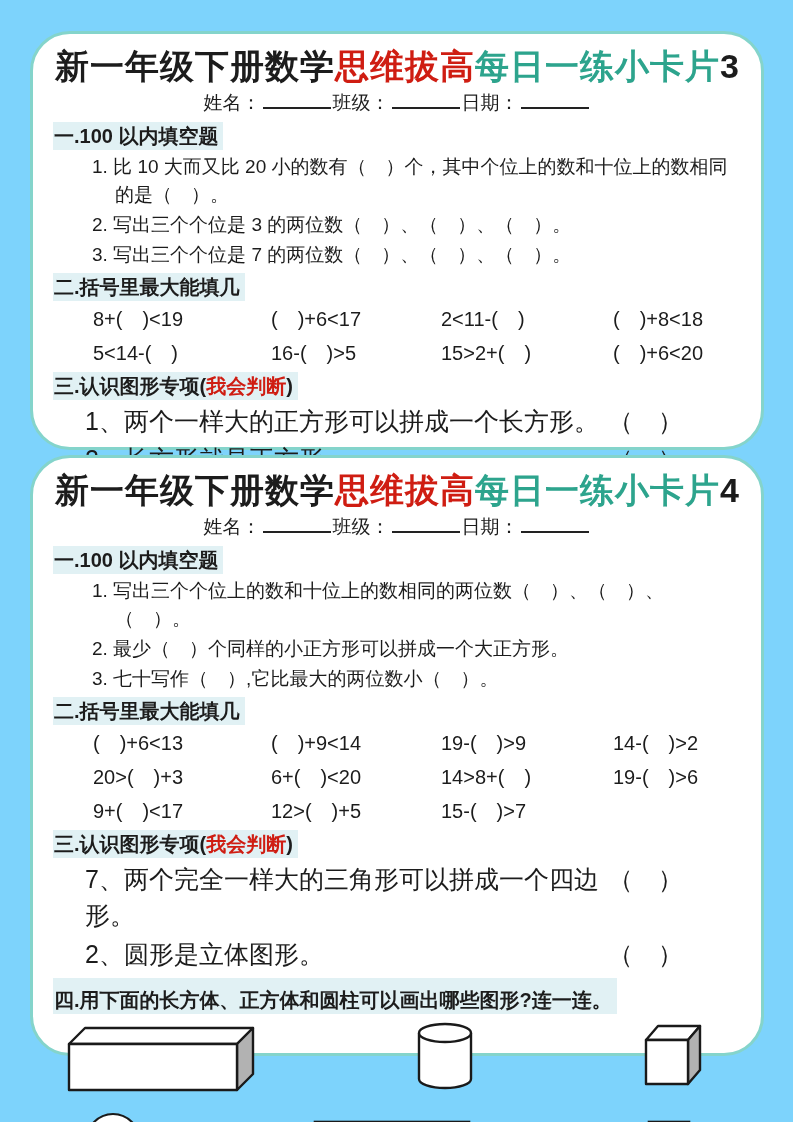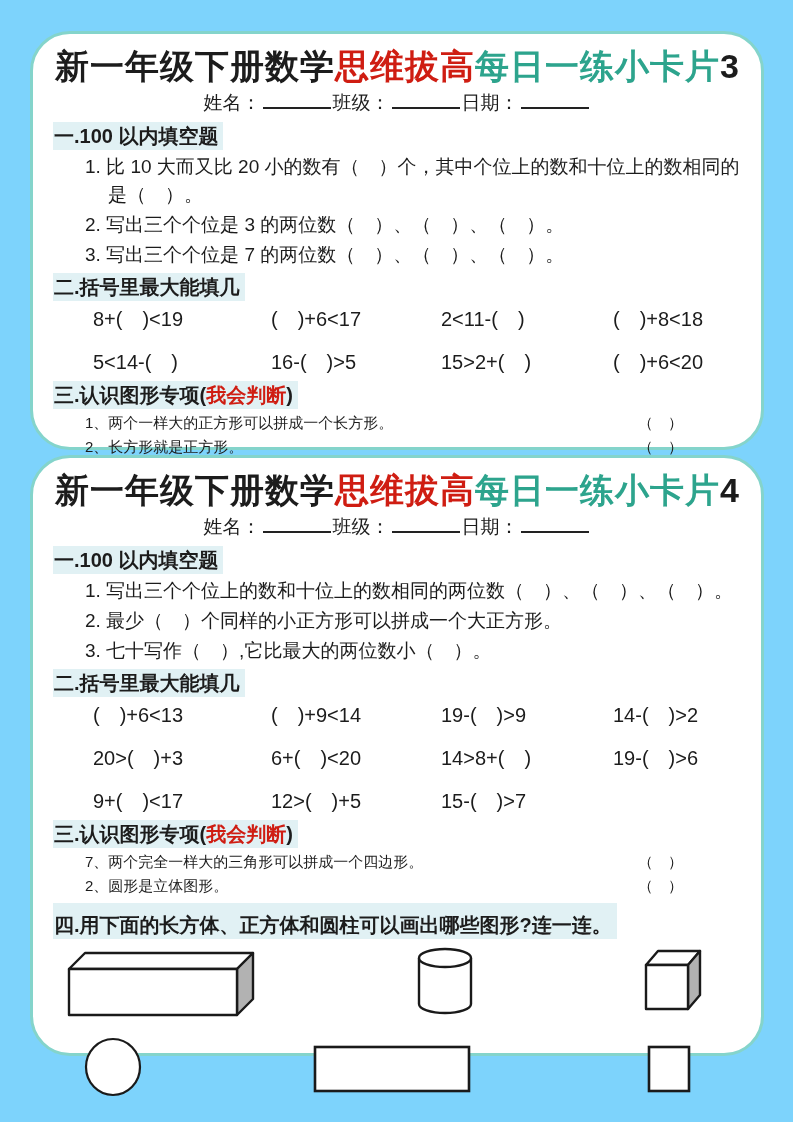--- a/index.html
+++ b/index.html
@@ -15,24 +15,24 @@
   .card{position:absolute;left:30px;width:734px;background:#fff;border:3px solid var(--border-teal);border-radius:40px;padding:8px 20px 0 20px;}
   .card1{top:31px;height:419px;}
   .card2{top:455px;height:601px;}
   .title{font-size:34px;font-weight:900;letter-spacing:1px;line-height:1.2;margin:4px 0 2px 2px;white-space:nowrap;}
   .title .t-red{color:var(--accent-red);}
   .title .t-teal{color:var(--accent-teal);}
   .info-line{text-align:center;font-size:19px;margin:3px 0 4px 0;}
   .blank{display:inline-block;width:68px;border-bottom:2px solid #222;height:18px;vertical-align:baseline;margin:0 2px;}
   .sec-head{display:inline-block;font-size:20px;font-weight:bold;background:var(--hl);padding:1px 5px 1px 1px;margin:2px 0 1px 0;line-height:1.3;}
   .sec-head .h-red{color:var(--accent-red);}
-  .fill-item{font-size:19px;line-height:1.48;padding-left:55px;text-indent:-23px;margin:2px 0;}
-  .eq-grid{display:grid;grid-template-columns:178px 170px 172px auto;padding-left:40px;font-size:20px;row-gap:16px;margin:4px 0 3px 0;}
+  .fill-item{font-size:19px;line-height:1.48;padding-left:55px;text-indent:-23px;margin:2px 7px;}
+  .eq-grid{display:grid;grid-template-columns:178px 170px 172px auto;padding-left:40px;font-size:20px;row-gap:7px;margin:4px 0 3px 0;}
   .eq-cell{white-space:nowrap;}
-  .judge-row{display:flex;font-size:15px;line-height:1.45;padding-left:32px;margin:2px 0;}
+  .judge-row{display:flex;font-size:25px;line-height:1.45;padding-left:32px;margin:2px 0;}
   .judge-ans{margin-left:auto;margin-right:58px;white-space:nowrap;}
   .sec4-head{display:inline-block;font-size:20px;font-weight:bold;background:var(--hl);padding:9px 5px 1px 1px;margin:4px 0 0 0;line-height:1.3;}
   .shapes{position:relative;height:160px;margin-top:2px;}
   .shape{position:absolute;}
   svg{display:block;}
 </style>
 </head>
 <body>
 
 <div class="page">

